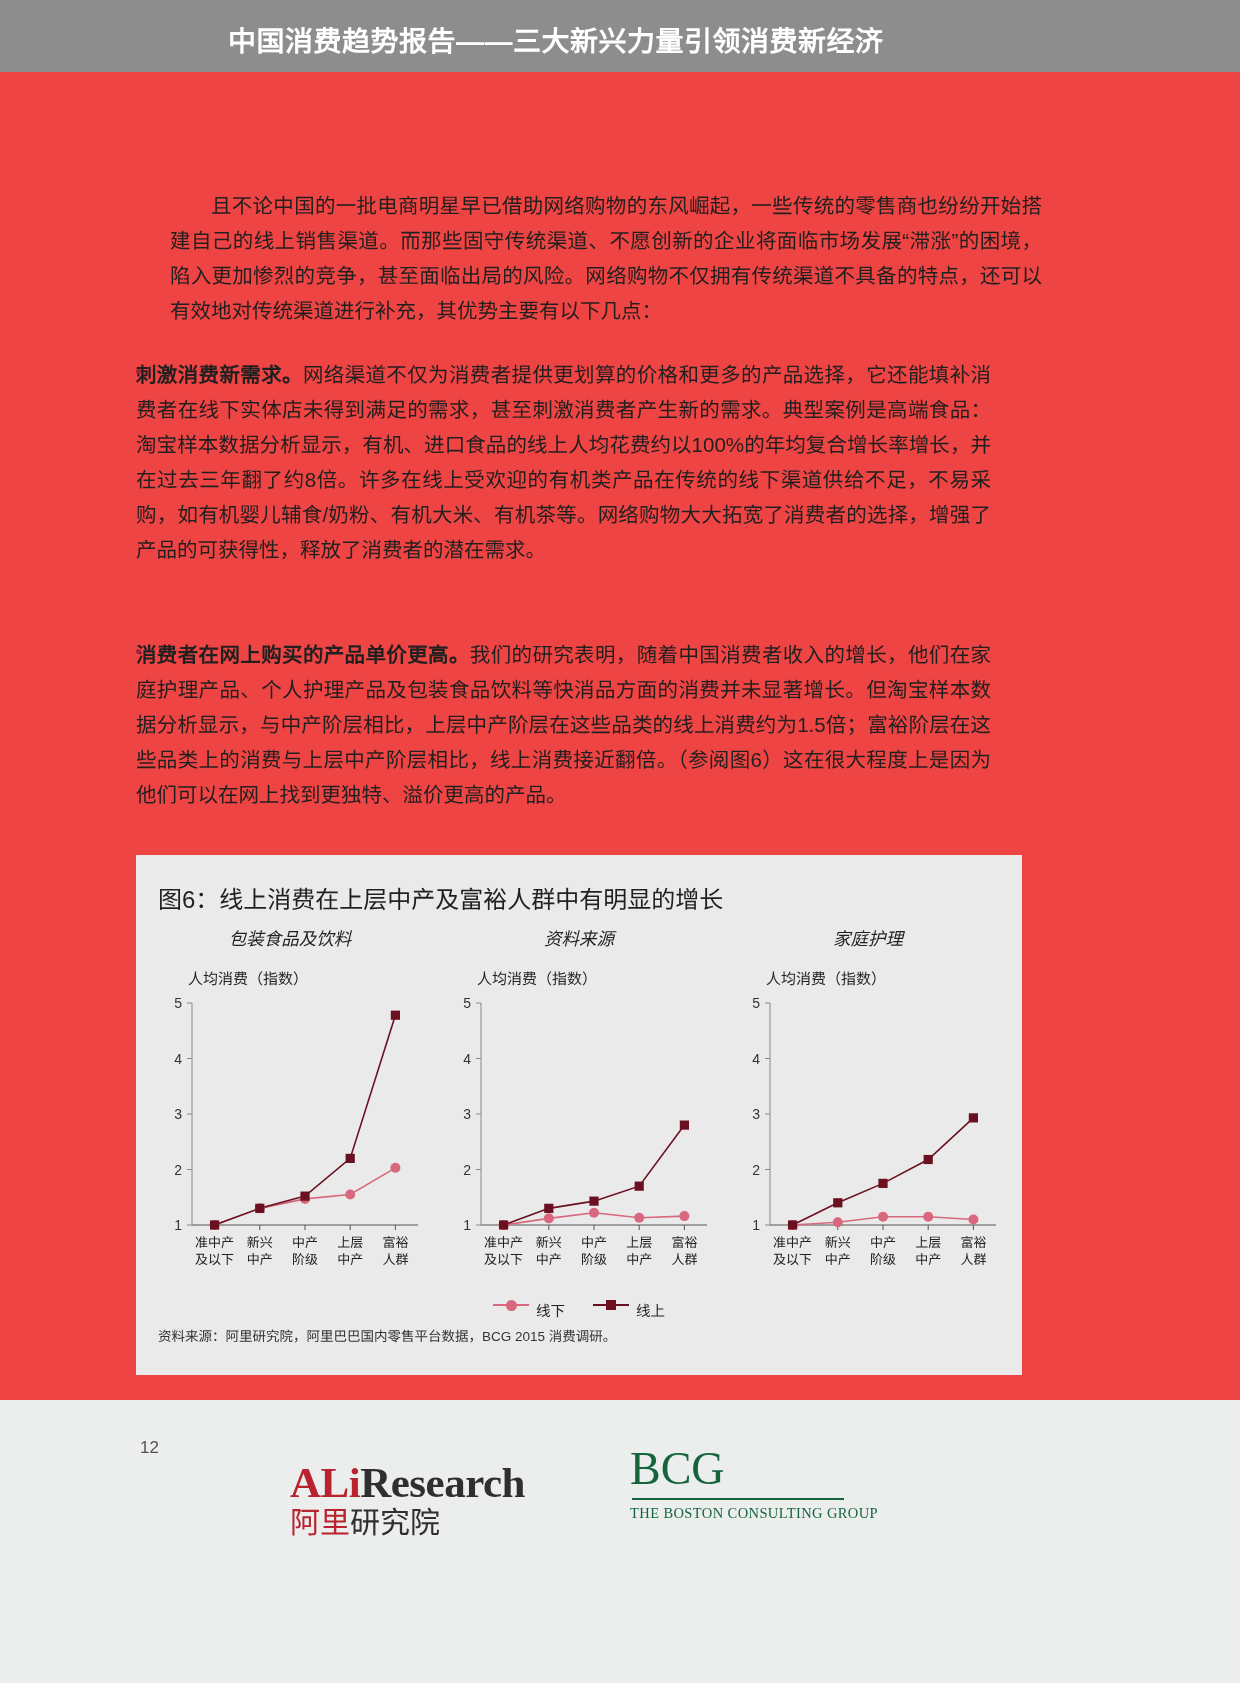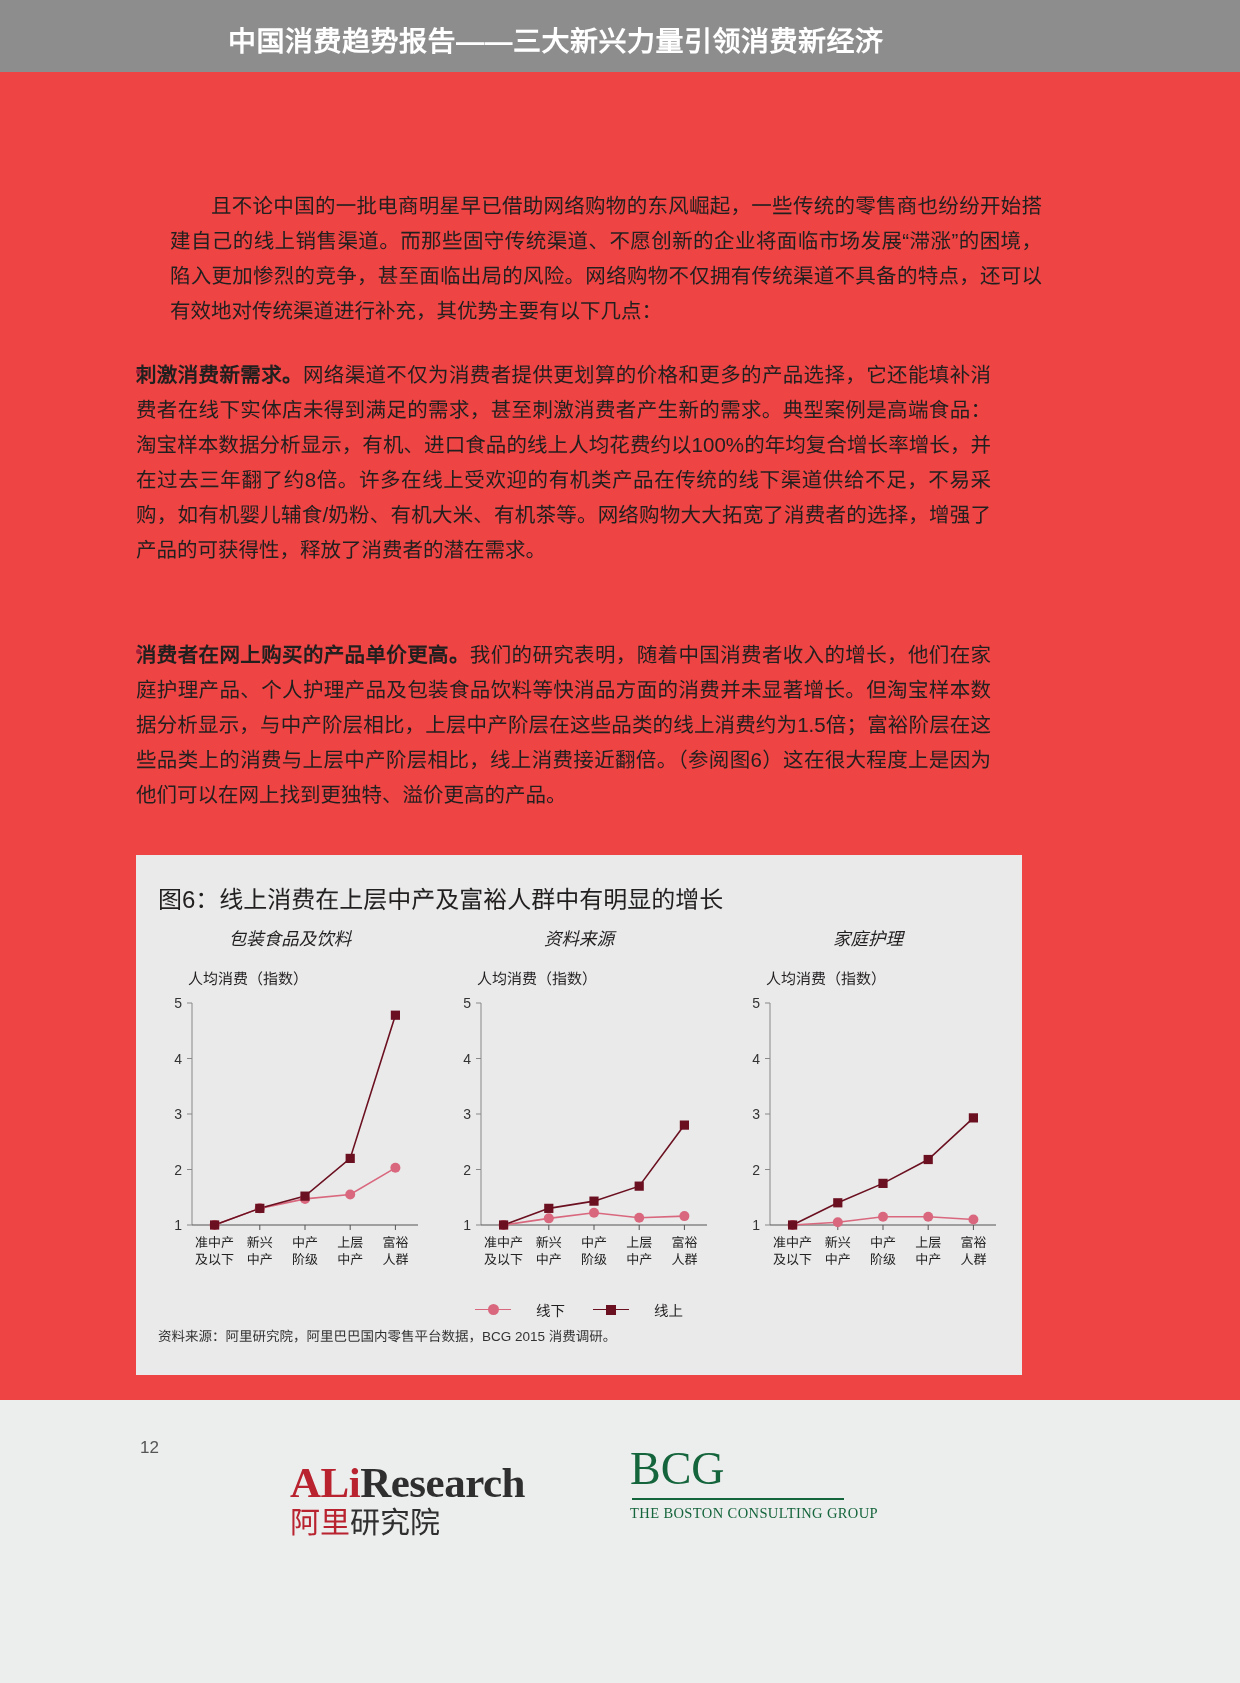--- a/index.html
+++ b/index.html
@@ -137,21 +137,21 @@
 
   .legend {
     position: absolute;
     left: 0; top: 444px;
     width: 886px;
     display: flex;
     justify-content: center;
     gap: 28px;
     align-items: center;
   }
-  .legend-item { display: flex; align-items: center; gap: 25px; }
+  .legend-item { display: flex; align-items: flex-start; gap: 7px; }
   .legend-swatch-circle {
     width: 11px; height: 11px; border-radius: 50%;
   }
   .legend-swatch-square {
     width: 10px; height: 10px;
   }
   .legend-marker-wrap {
     position: relative;
     width: 36px; height: 12px;
     display: flex; align-items: center; justify-content: center;

